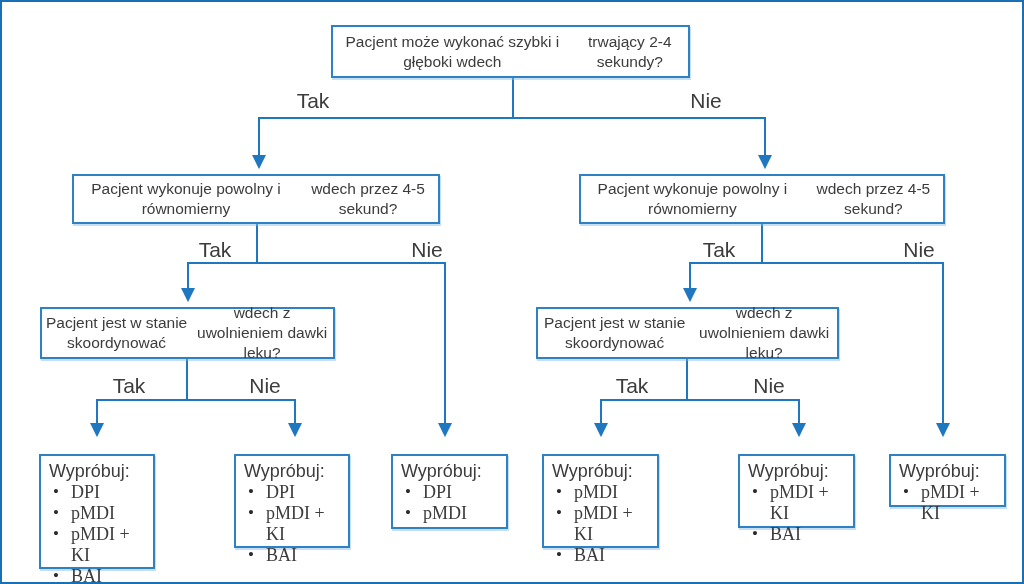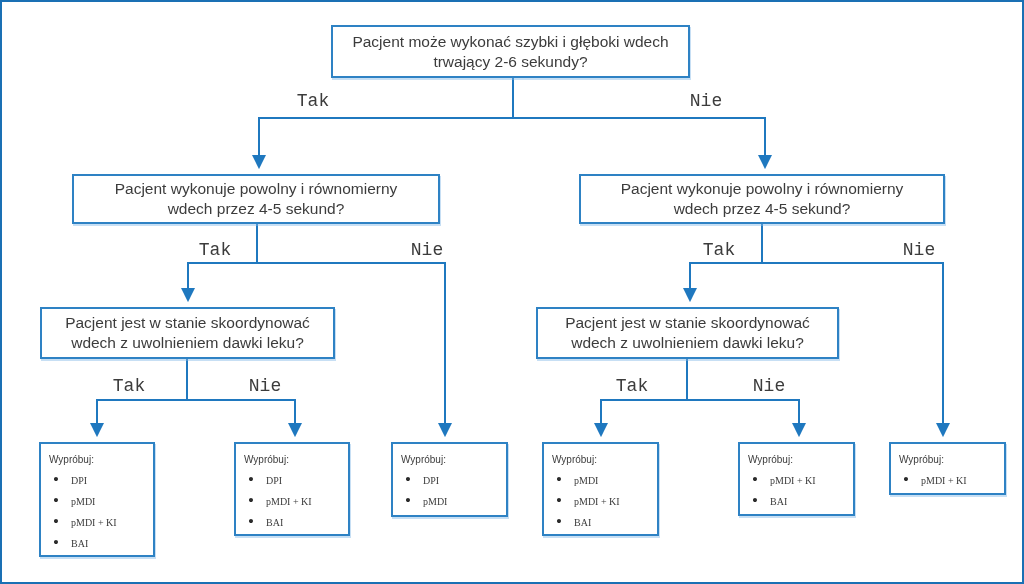--- a/index.html
+++ b/index.html
@@ -13,51 +13,51 @@
     color:#3c3c3c;
     overflow:hidden;
   }
   .connectors{position:absolute;left:0;top:0;width:1024px;height:584px;pointer-events:none;}
   .qbox{
     position:absolute;
     box-sizing:border-box;
     background:#ffffff;
     border:2px solid #2e82c4;
     box-shadow:1px 2px 0 rgba(130,185,230,0.45);
-    display:flex;flex-direction:column;align-items:center;justify-content:center;
+    display:flex;flex-direction:row;align-items:center;justify-content:center;
     text-align:center;
     font-size:15.5px;line-height:20px;
     z-index:2;
   }
   .leafbox{
     position:absolute;
     box-sizing:border-box;
     background:#ffffff;
     border:2px solid #2e82c4;
     box-shadow:1px 2px 0 rgba(130,185,230,0.45);
-    font-size:10px;line-height:21px;
+    font-size:18px;line-height:21px;
     padding:5px 6px 4px 8px;
     z-index:2;
+    margin-top:12px;
   }
   .leafbox .leaf-title{display:block;}
   .leafbox ul{margin:0;padding:0;list-style:none;font-family:Liberation Serif, serif;}
   .leafbox li{position:relative;padding-left:22px;}
   .leafbox li::before{
     content:"\2022";
     position:absolute;left:4px;top:-1px;
     font-size:17px;color:#2b2b2b;
   }
   .branch-label{
     position:absolute;
     transform:translate(-50%,-50%);
-    font-size:18px;
+    font-size:21px;
     background:transparent;
     z-index:3;
     white-space:nowrap;
-    font-family:Liberation Mono, monospace;
   }
 </style>
 </head>
 <body>
 
 <div class="canvas">
 
   <svg class="connectors" viewBox="0 0 1024 584" xmlns="http://www.w3.org/2000/svg">
     <defs>
       <marker id="arrow" viewBox="0 0 10 10" refX="8.5" refY="5" markerWidth="7" markerHeight="7" orient="auto-start-reverse">
@@ -88,21 +88,21 @@
 
       <line x1="685" y1="357" x2="685" y2="398"></line>
       <line x1="598" y1="398" x2="798" y2="398"></line>
       <line x1="599" y1="398" x2="599" y2="433" marker-end="url(#arrow)"></line>
       <line x1="797" y1="398" x2="797" y2="433" marker-end="url(#arrow)"></line>
     </g>
   </svg>
 
   <div class="qbox" style="left:329px;top:23px;width:359px;height:53px;">
     <span>Pacjent może wykonać szybki i głęboki wdech</span>
-    <span>trwający 2-6 sekundy?</span>
+    <span>trwający 2-4 sekundy?</span>
   </div>
 
   <div class="qbox" style="left:70px;top:172px;width:368px;height:50px;">
     <span>Pacjent wykonuje powolny i równomierny</span>
     <span>wdech przez 4-5 sekund?</span>
   </div>
 
   <div class="qbox" style="left:577px;top:172px;width:366px;height:50px;">
     <span>Pacjent wykonuje powolny i równomierny</span>
     <span>wdech przez 4-5 sekund?</span>

